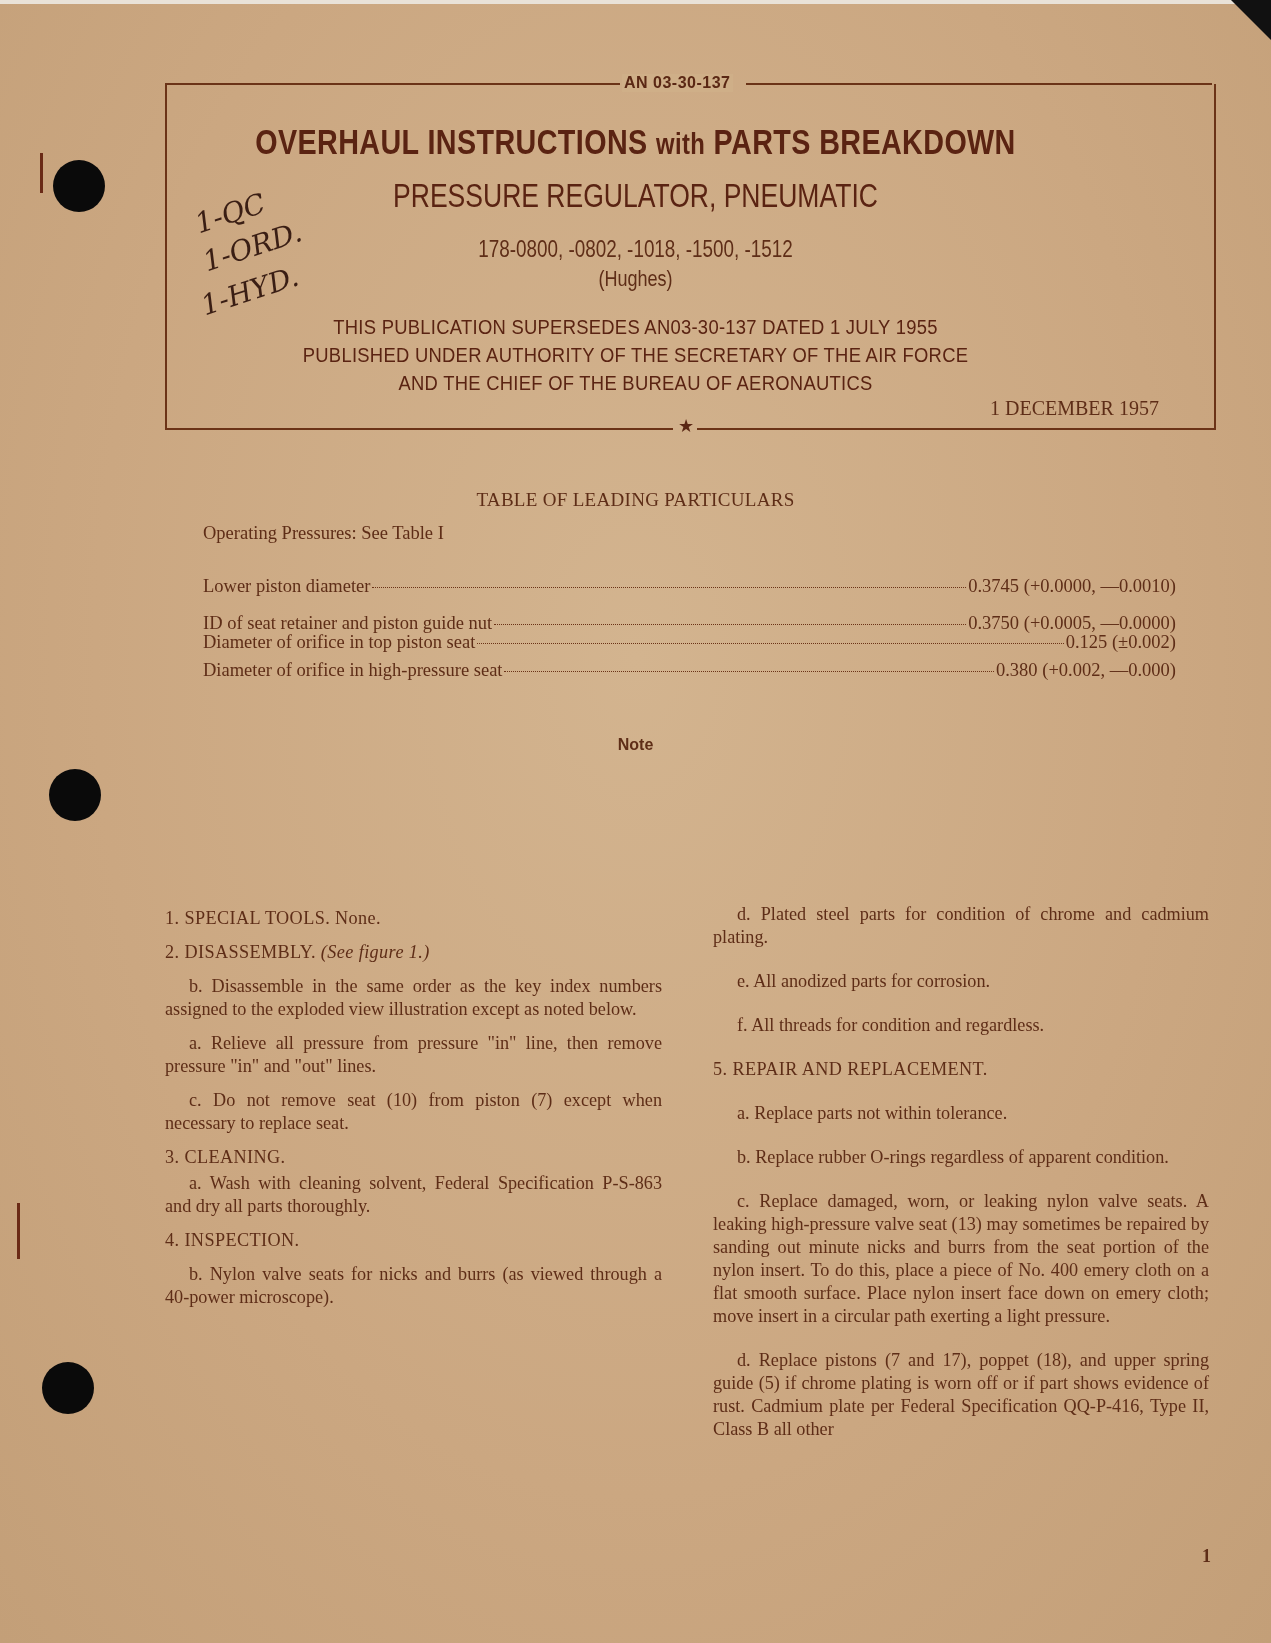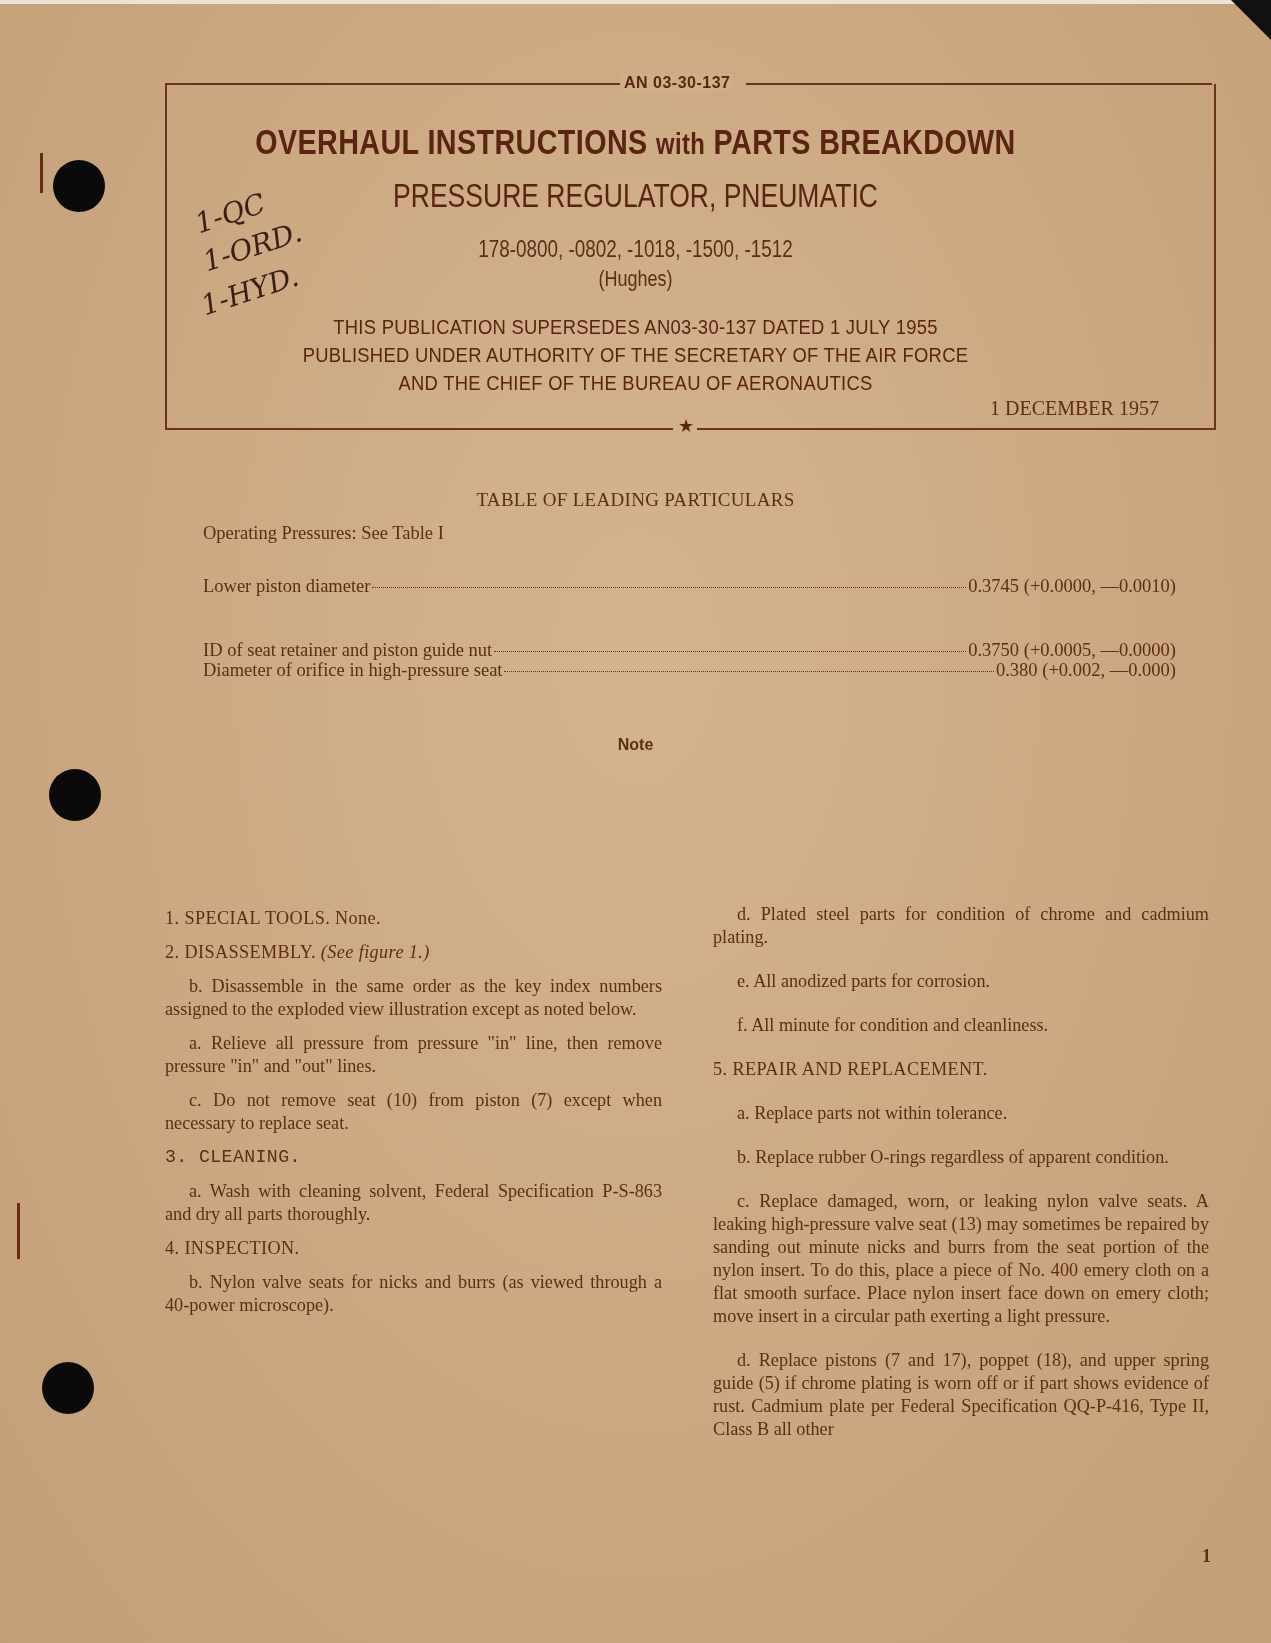--- a/index.html
+++ b/index.html
@@ -115,49 +115,54 @@
   <div class="handwriting" style="left:204px;top:246px;">1-ORD.</div>
   <div class="handwriting" style="left:202px;top:290px;">1-HYD.</div>
 
   <div class="lp-title">TABLE OF LEADING PARTICULARS</div>
   <div class="lp-intro">Operating Pressures: See Table I</div>
   <div class="lp-row" style="top:576px;">
     <span class="lbl">Lower piston diameter</span>
       <span class="dots"></span>
       <span class="val">0.3745 (+0.0000, —0.0010)</span>
   </div>
-  <div class="lp-row" style="top:640px;">
+  <div class="lp-row" style="top:613px;">
     <span class="lbl">ID of seat retainer and piston guide nut</span>
       <span class="dots"></span>
       <span class="val">0.3750 (+0.0005, —0.0000)</span>
+  </div>
+  <div class="lp-row" style="top:632px;">
+    <span class="lbl">Diameter of orifice in top piston seat</span>
+      <span class="dots"></span>
+      <span class="val">0.125 (±0.002)</span>
   </div>
   <div class="lp-row" style="top:660px;">
     <span class="lbl">Diameter of orifice in high-pressure seat</span>
       <span class="dots"></span>
       <span class="val">0.380 (+0.002, —0.000)</span>
   </div>
 
   <div class="note-head">Note</div>
 
   <div class="col" style="left:165px;top:907px;width:497px;">
     <p class="head" style="margin-bottom:11px;">1.  SPECIAL TOOLS.  None.</p>
     <p class="head" style="margin-bottom:11px;"><span>2.  DISASSEMBLY.</span> <i>(See figure 1.)</i></p>
     <p class="indent" style="margin-bottom:11px;">b.  Disassemble in the same order as the key index numbers assigned to the exploded view illustration except as noted below.</p>
     <p class="indent" style="margin-bottom:11px;">a.  Relieve all pressure from pressure "in" line, then remove pressure "in" and "out" lines.</p>
     <p class="indent" style="margin-bottom:11px;">c.  Do not remove seat (10) from piston (7) except when necessary to replace seat.</p>
-    <p class="head" style="margin-bottom:11px;font-family:Liberation Mono, monospace;">3.  CLEANING.</p>
+    <p class="head" style="margin-bottom:3px;">3.  CLEANING.</p>
     <p class="indent" style="margin-bottom:11px;">a.  Wash with cleaning solvent, Federal Specification P-S-863 and dry all parts thoroughly.</p>
     <p class="head" style="margin-bottom:11px;">4.  INSPECTION.</p>
     <p class="indent" style="margin-bottom:11px;">b.  Nylon valve seats for nicks and burrs (as viewed through a 40-power microscope).</p>
   </div>
 
   <div class="col" style="left:713px;top:903px;width:496px;">
     <p class="indent" style="margin-bottom:21px;">d.  Plated steel parts for condition of chrome and cadmium plating.</p>
     <p class="indent" style="margin-bottom:21px;">e.  All anodized parts for corrosion.</p>
-    <p class="indent" style="margin-bottom:21px;">f.  All minute for condition and cleanliness.</p>
+    <p class="indent" style="margin-bottom:21px;">f.  All threads for condition and regardless.</p>
     <p class="head" style="margin-bottom:21px;">5.  REPAIR AND REPLACEMENT.</p>
     <p class="indent" style="margin-bottom:21px;">a.  Replace parts not within tolerance.</p>
     <p class="indent" style="margin-bottom:21px;">b.  Replace rubber O-rings regardless of apparent condition.</p>
     <p class="indent" style="margin-bottom:21px;">c.  Replace damaged, worn, or leaking nylon valve seats. A leaking high-pressure valve seat (13) may sometimes be repaired by sanding out minute nicks and burrs from the seat portion of the nylon insert. To do this, place a piece of No. 400 emery cloth on a flat smooth surface. Place nylon insert face down on emery cloth; move insert in a circular path exerting a light pressure.</p>
     <p class="indent">d.  Replace pistons (7 and 17), poppet (18), and upper spring guide (5) if chrome plating is worn off or if part shows evidence of rust. Cadmium plate per Federal Specification QQ-P-416, Type II, Class B all other</p>
   </div>
 
   <div class="page-num">1</div>
 </div>
 

